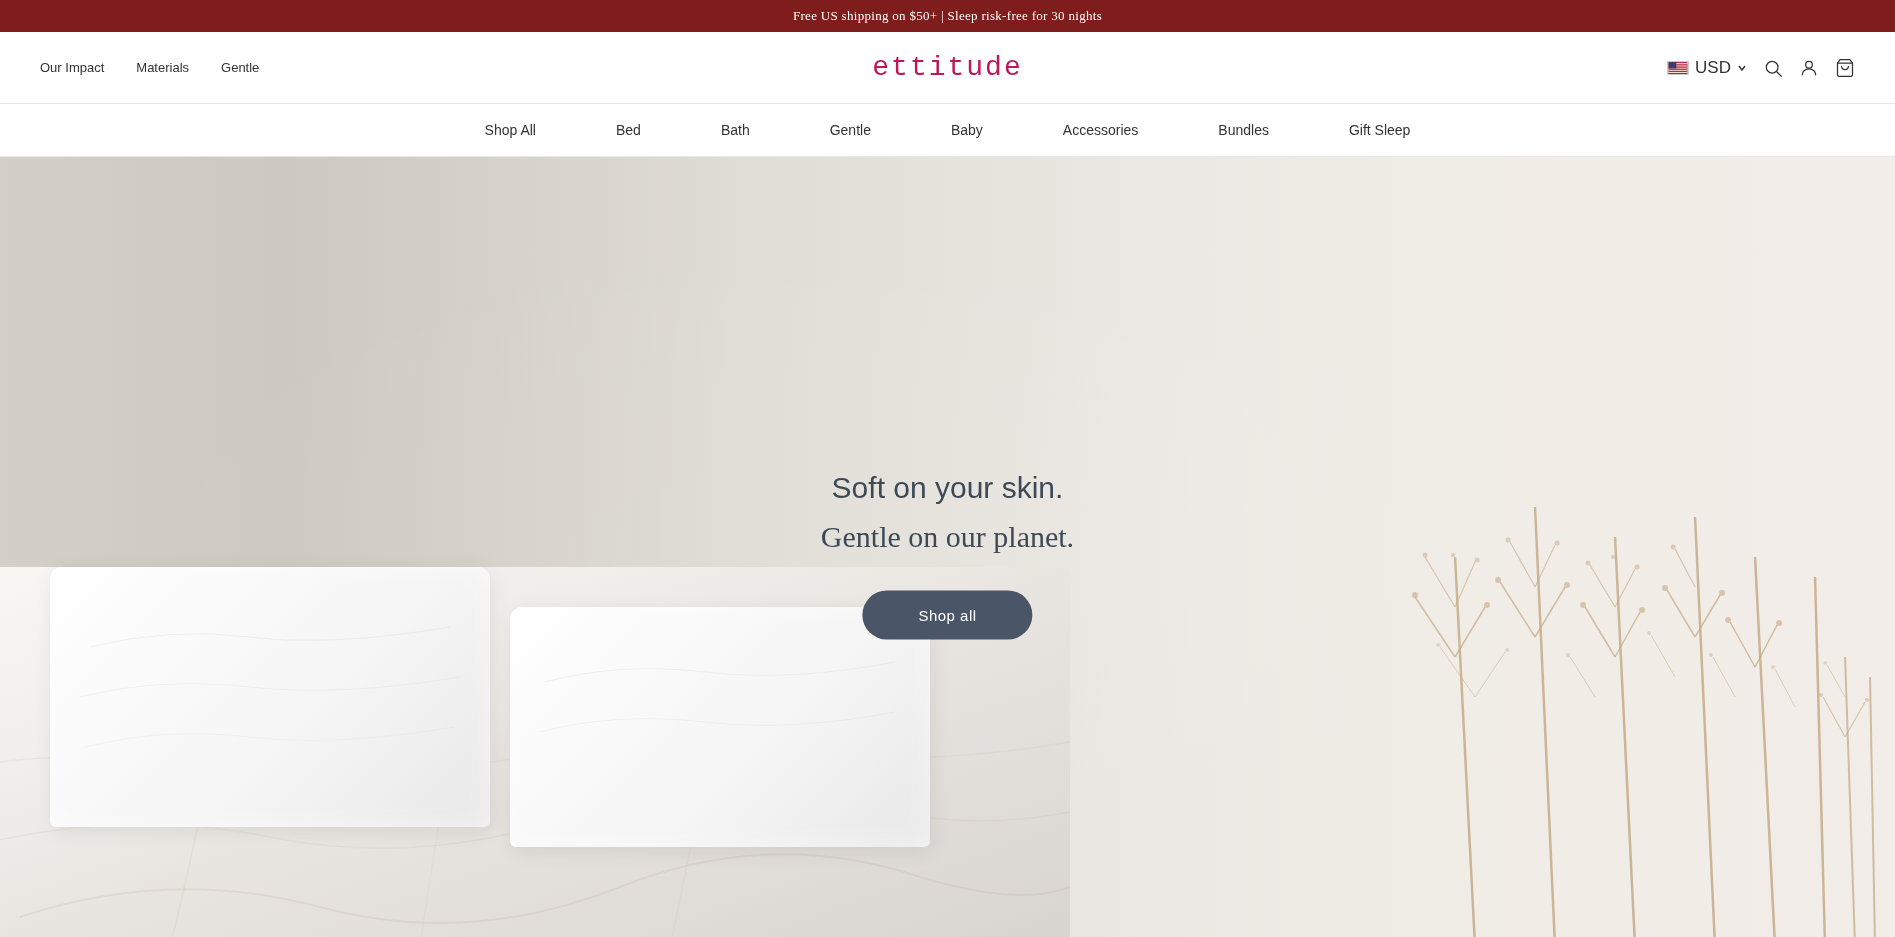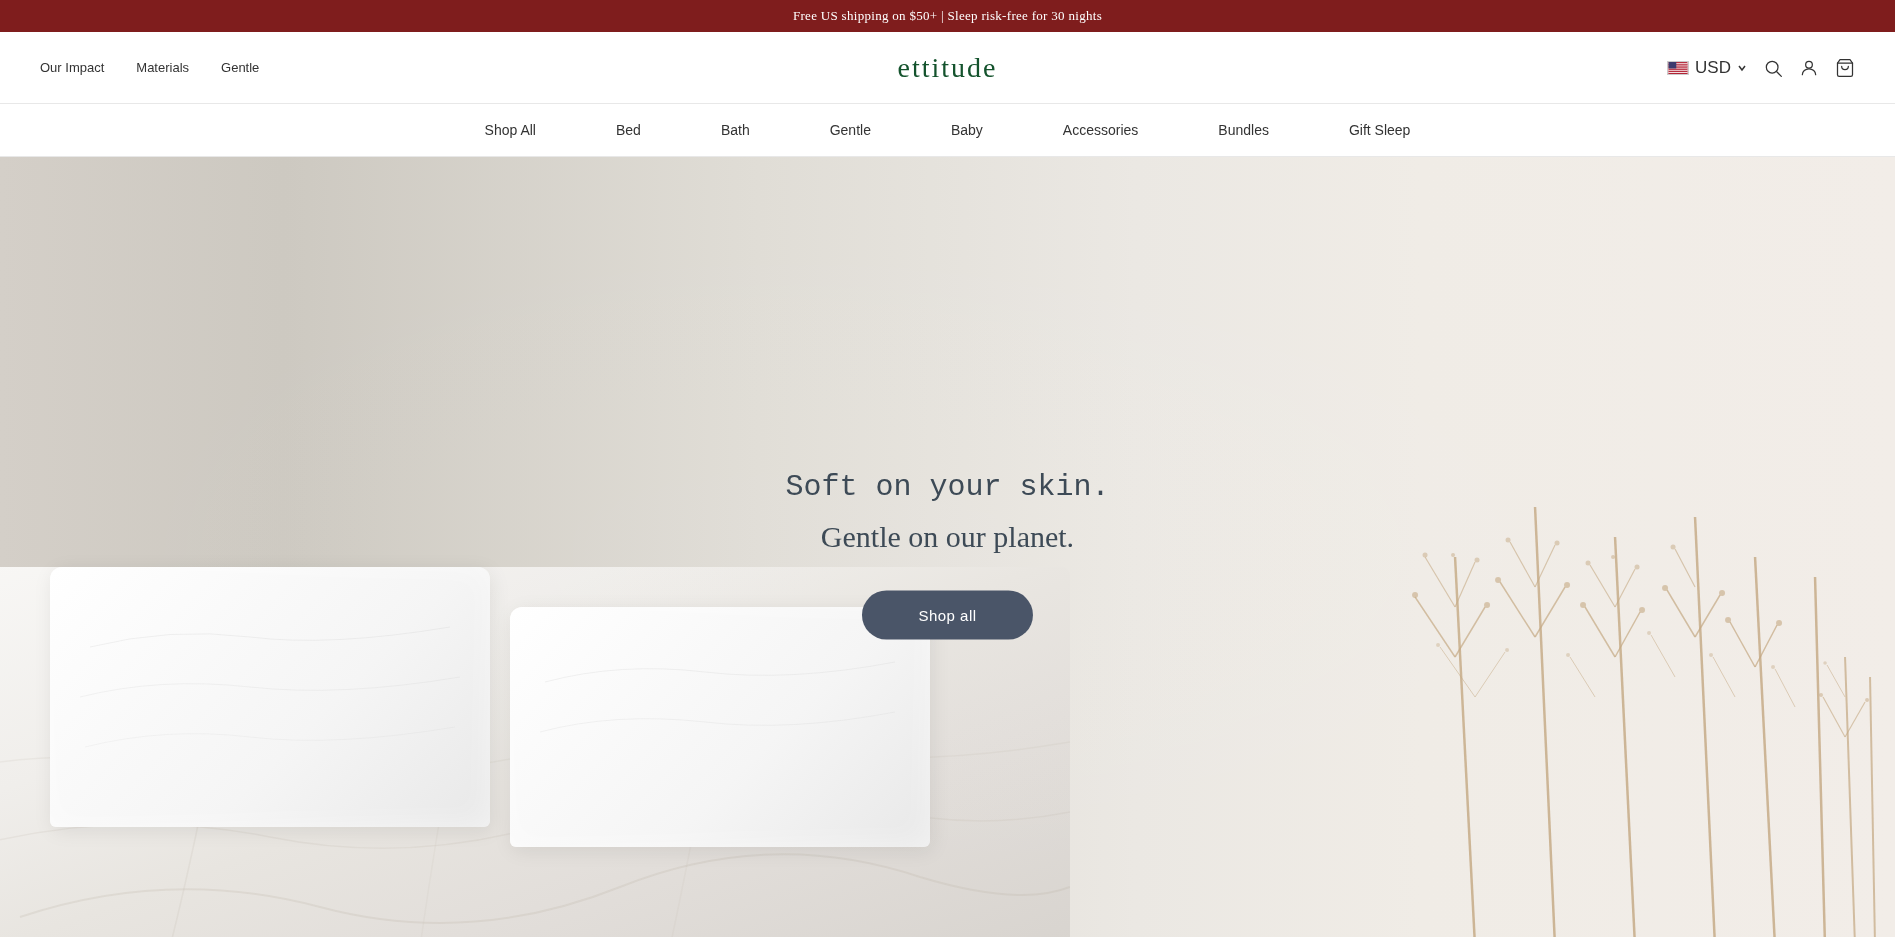--- a/index.html
+++ b/index.html
@@ -36,22 +36,22 @@
       text-decoration: none;
       font-family: 'Helvetica Neue', sans-serif;
     }
     #logo-container {
       position: absolute;
       left: 50%;
       transform: translateX(-50%);
     }
     #logo {
       font-size: 28px;
-      font-family: Liberation Serif, serif;
-      color: #14532d;
+      font-family: Liberation Mono, monospace;
+      color: #be185d;
       letter-spacing: 2px;
       text-decoration: none;
     }
     #top-nav-right {
       display: flex;
       align-items: center;
       gap: 16px;
       flex: 1;
       justify-content: flex-end;
     }
@@ -179,21 +179,21 @@
       position: absolute;
       top: 50%;
       left: 50%;
       transform: translate(-50%, -50%);
       text-align: center;
       z-index: 10;
     }
     #hero-headline {
       font-size: 30px;
       color: #3d4a56;
-      font-family: Liberation Mono, monospace;
+      font-family: Liberation Sans, sans-serif;
       line-height: 1.5;
       margin-bottom: 4px;
       font-weight: normal;
     }
     #hero-subheadline {
       font-size: 30px;
       color: #3d4a56;
       font-family: 'Georgia', serif;
       line-height: 1.5;
       margin-bottom: 32px;

